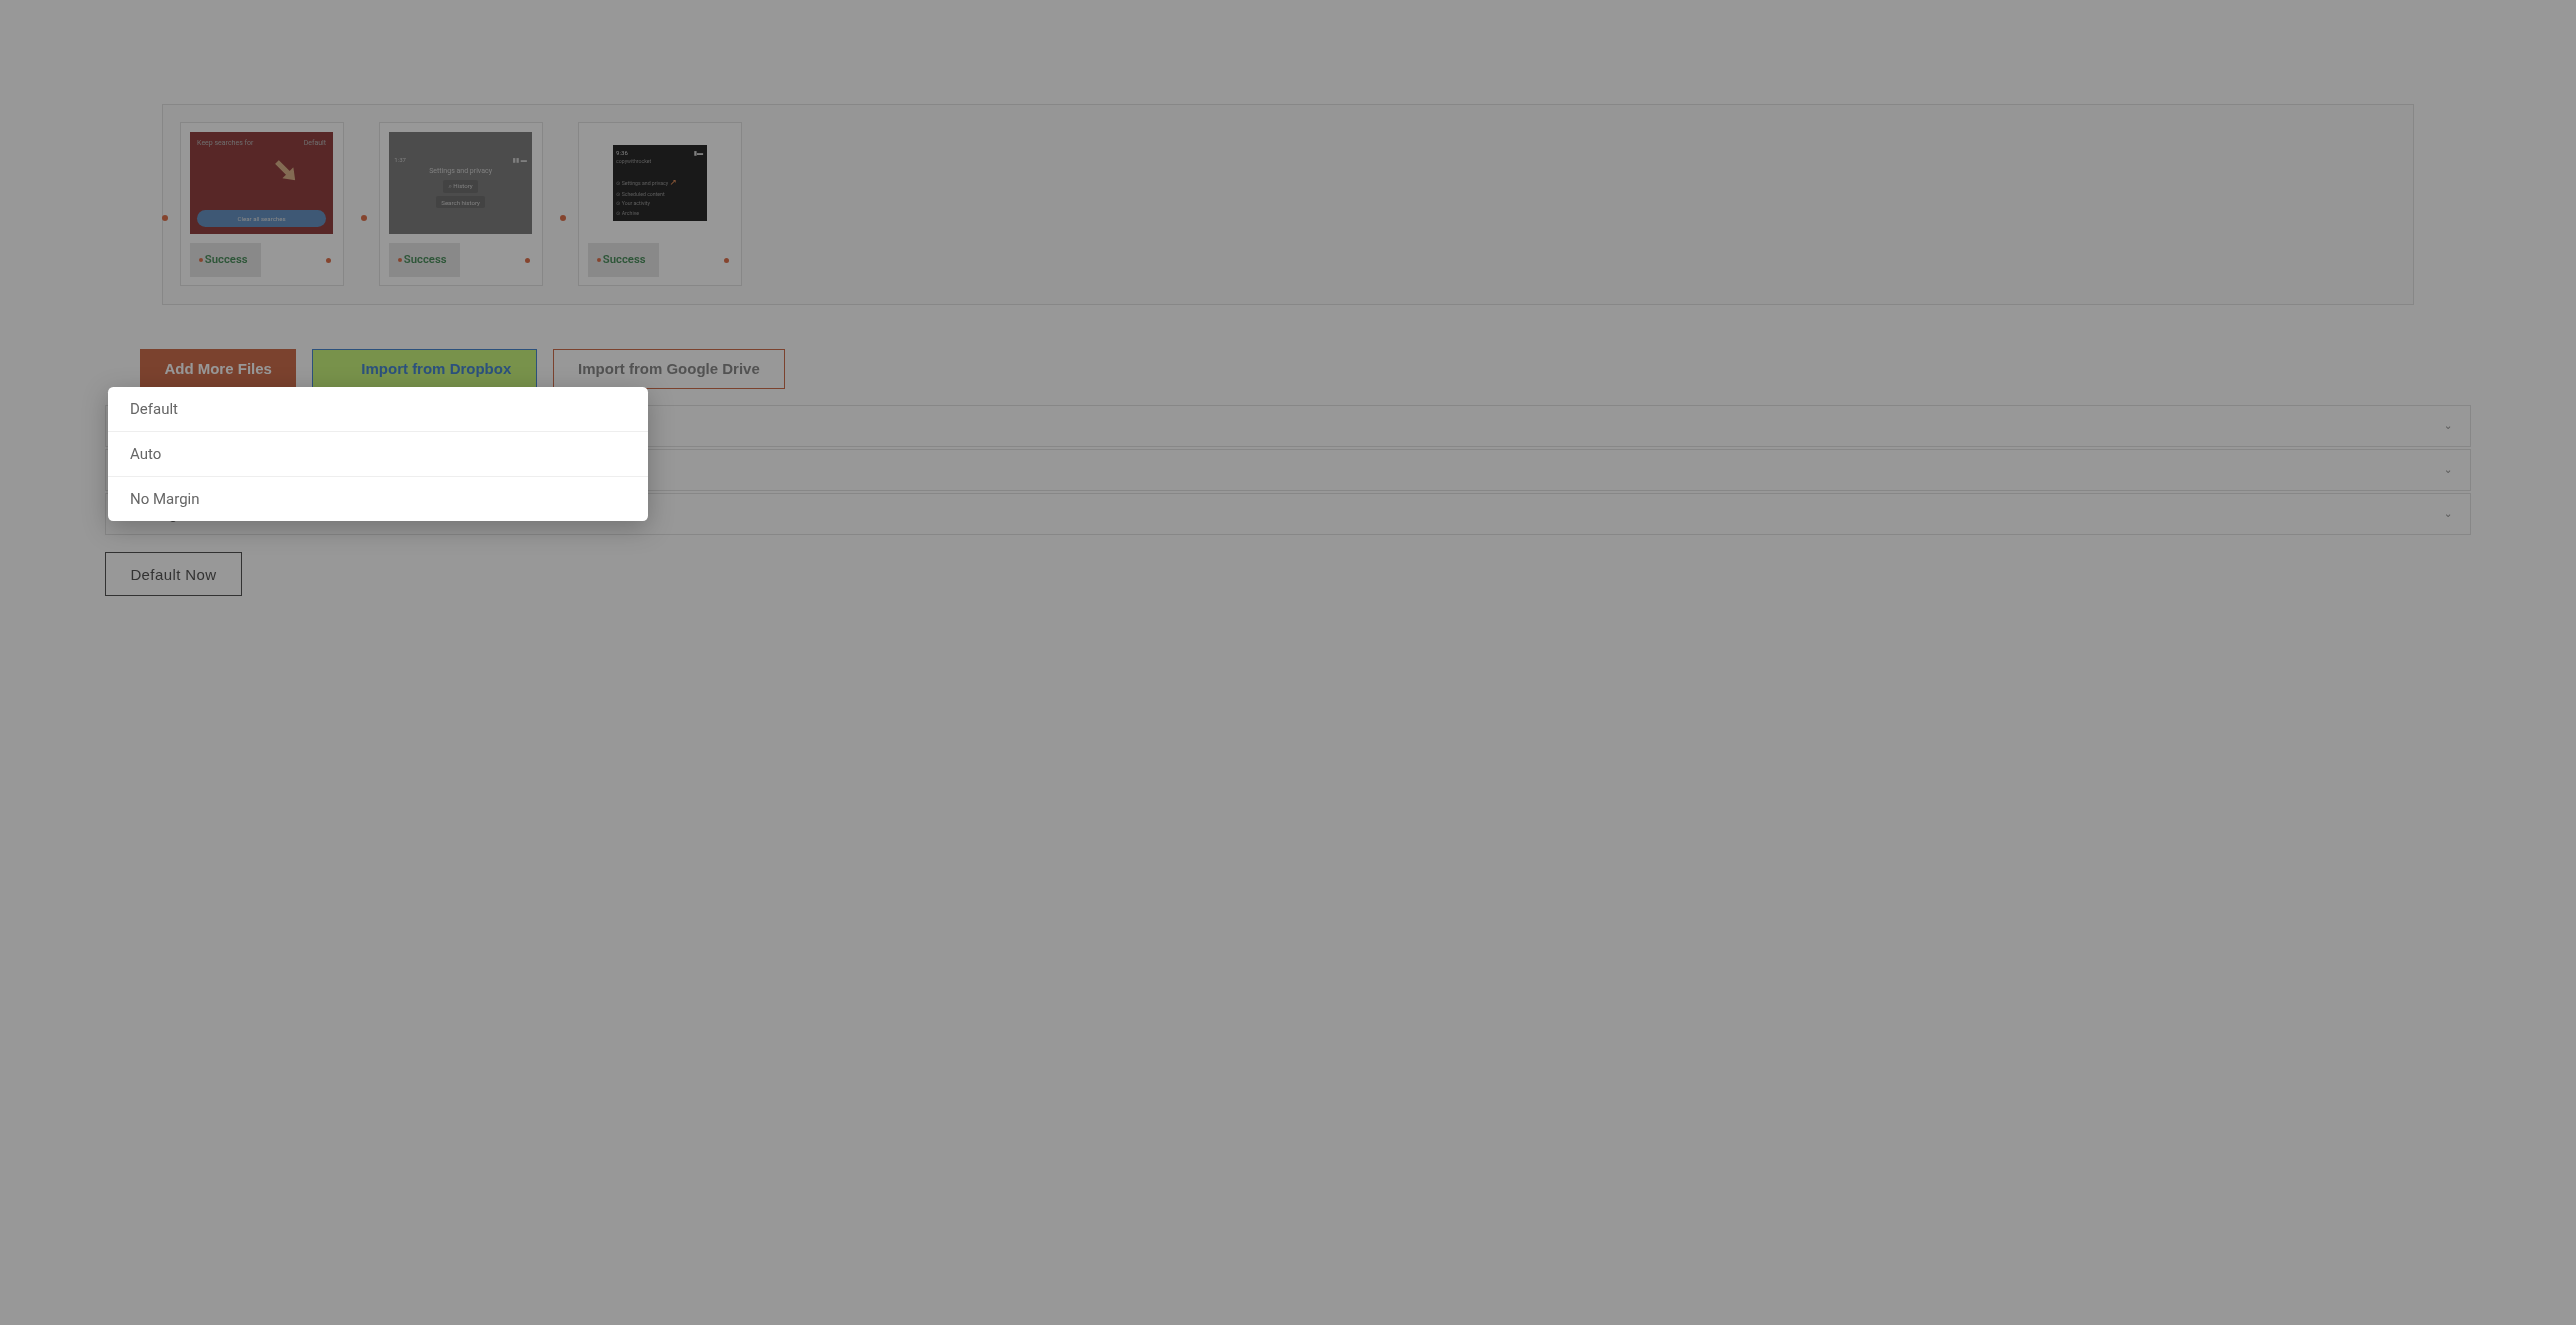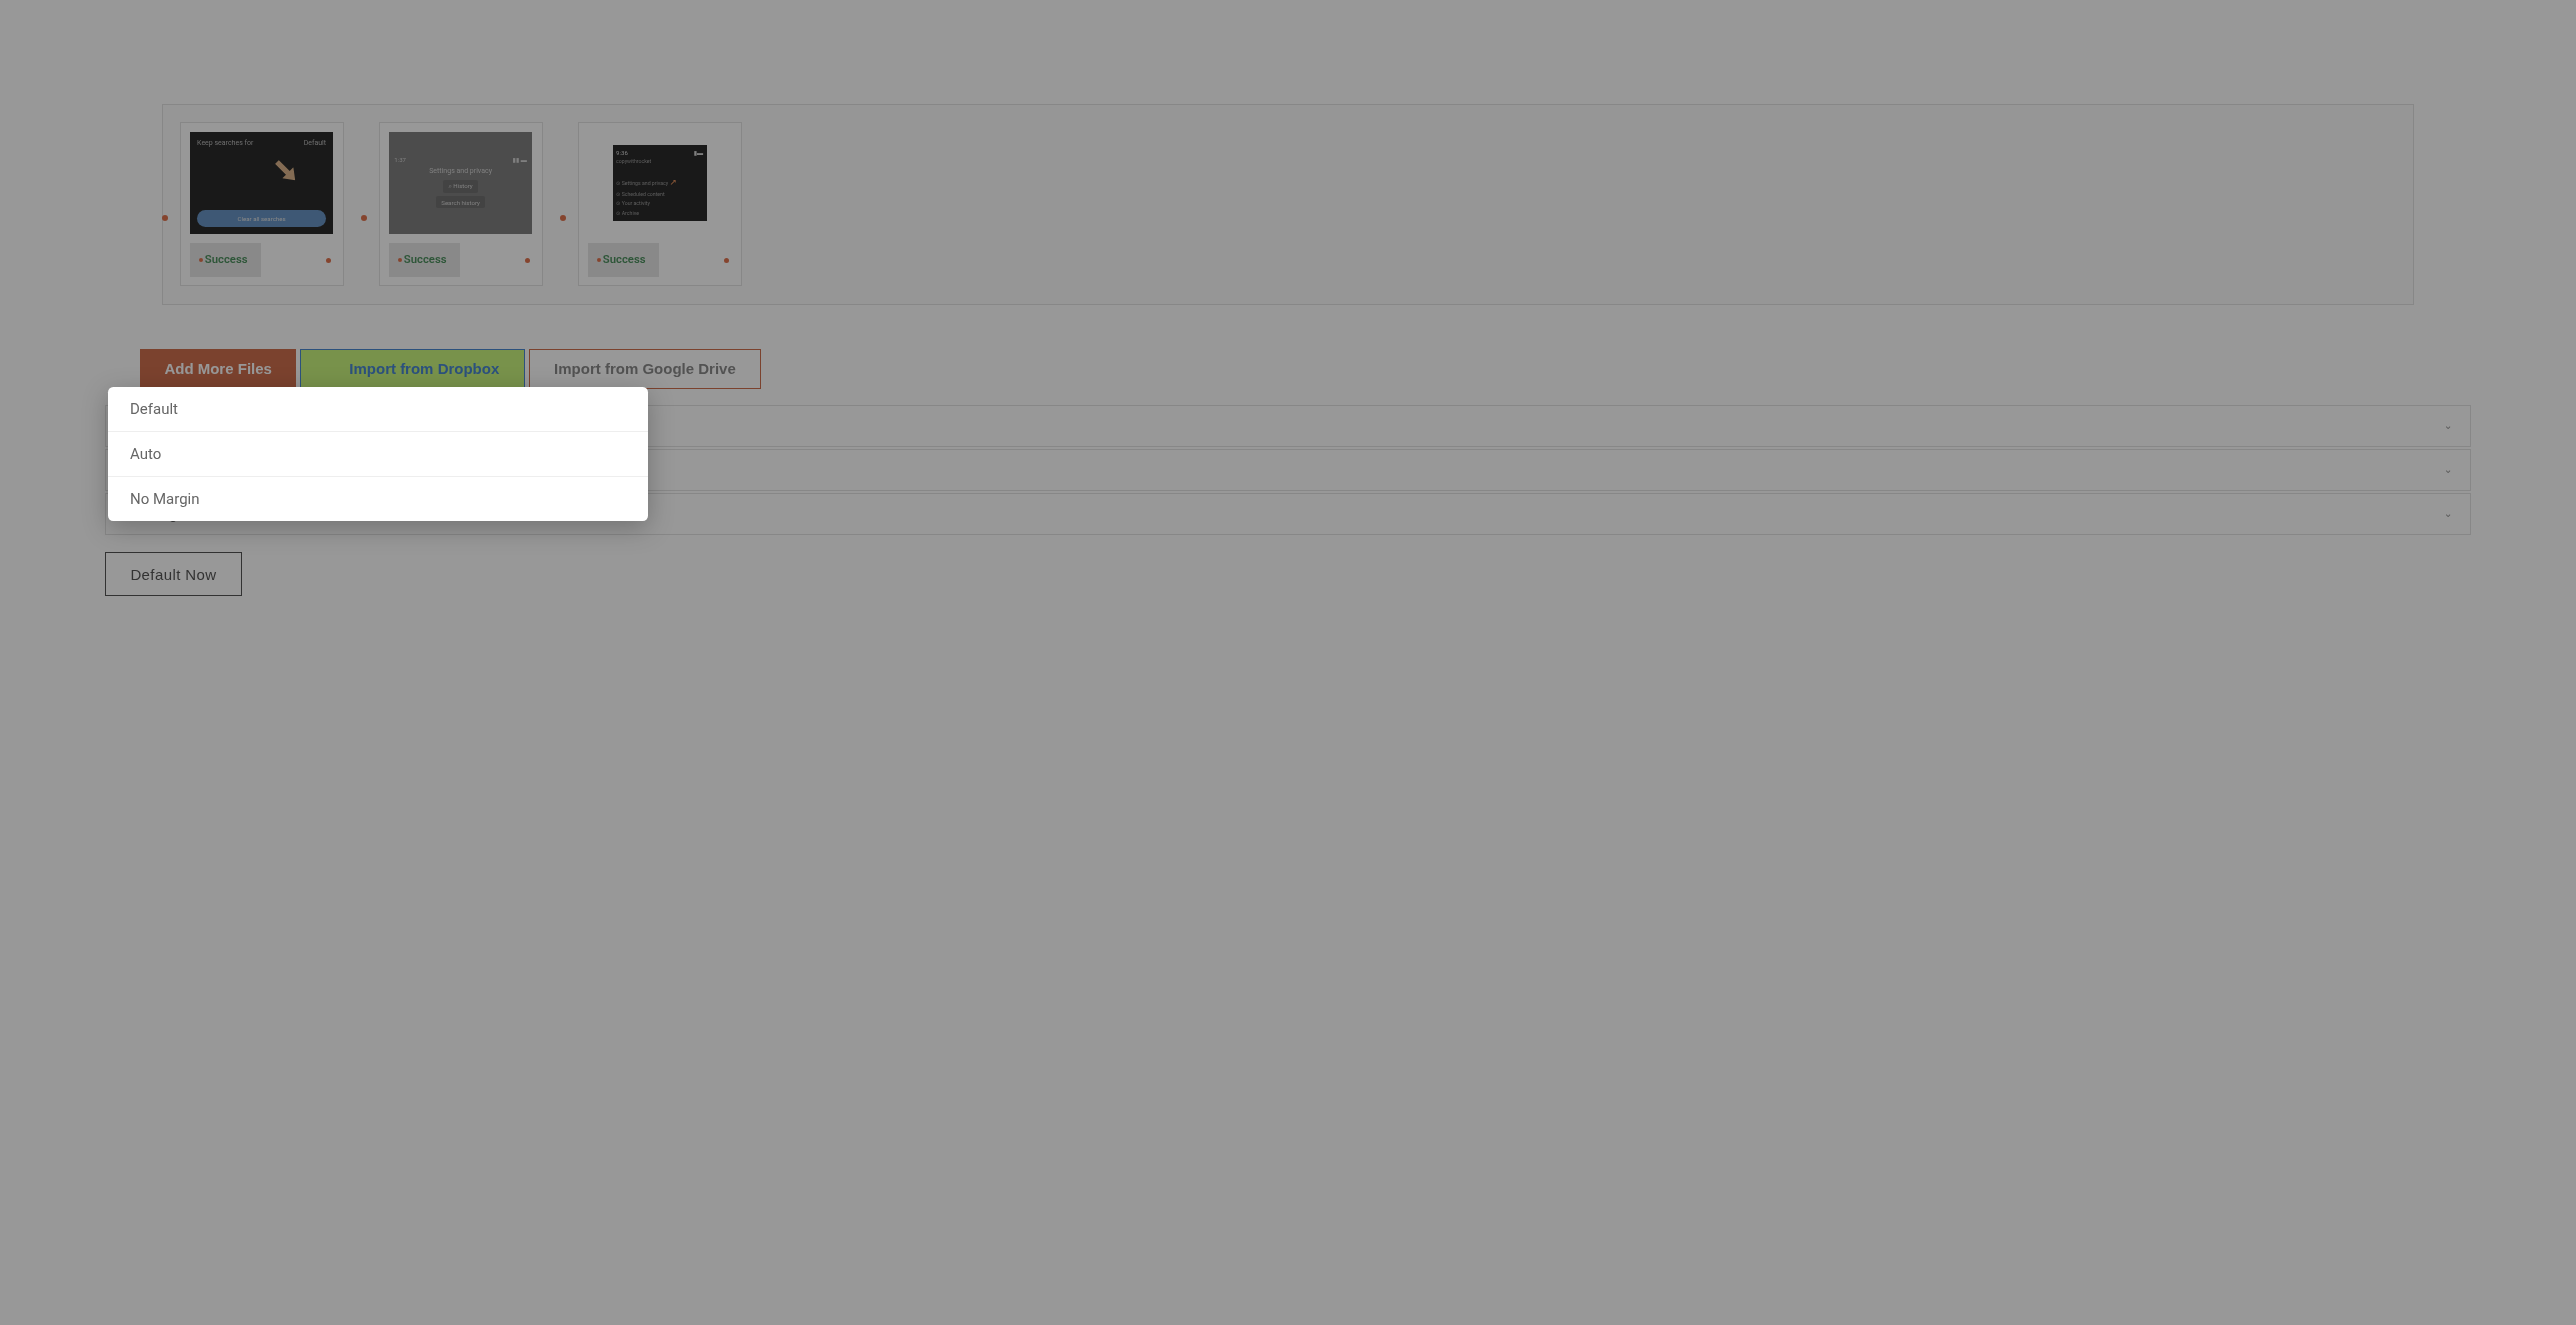--- a/index.html
+++ b/index.html
@@ -51,21 +51,21 @@
       background: #4a4a4a;
       display: flex;
       align-items: center;
       justify-content: center;
       color: #ccc;
       font-size: 7.8px;
       position: relative;
       overflow: hidden;
     }
     .thumb-1 {
-      background: #000000;
+      background: #7f1d1d;
       flex-direction: column;
       padding: 7px;
     }
     .thumb-1-top {
       font-size: 7px;
       color: #aaa;
       align-self: flex-start;
       display: flex;
       justify-content: space-between;
       width: 100%;
@@ -165,21 +165,21 @@
       width: 5.2px;
       height: 5.2px;
       border-radius: 50%;
       background: #d9572b;
       position: absolute;
       right: 12.2px;
       bottom: 22.6px;
     }
     .button-row {
       display: flex;
-      gap: 4px;
+      gap: 16px;
       margin: 0 0 15.7px 35px;
     }
     .btn {
       padding: 10.5px 24.4px;
       font-size: 15px;
       font-weight: 600;
       border: none;
       cursor: pointer;
     }
     .btn-add {

